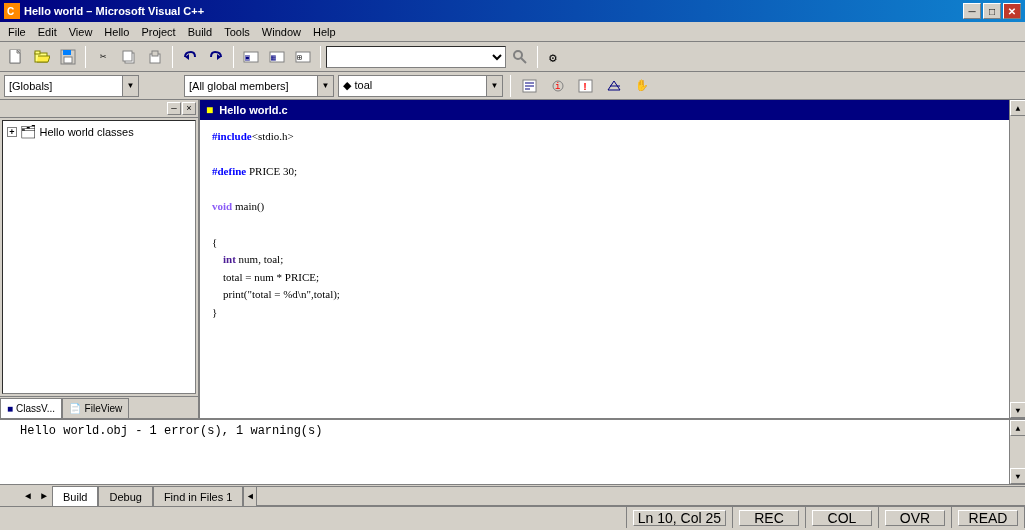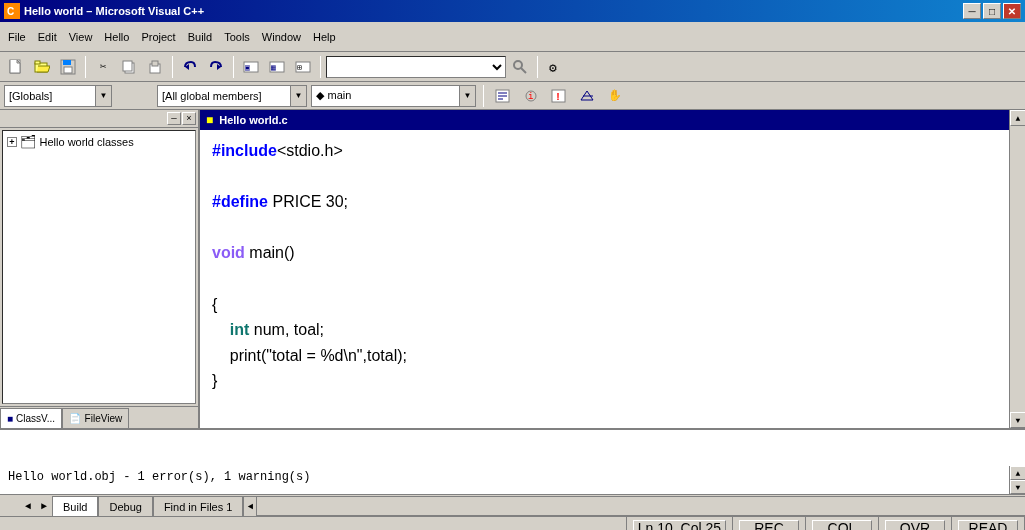--- a/index.html
+++ b/index.html
@@ -58,21 +58,21 @@
       font-family: Arial;
       cursor: pointer;
       color: black;
       font-weight: bold;
     }
     .title-btn.close { background: #c0392b; color: white; }
 
     
     #menu-bar {
       background: #d4d0c8;
-      height: 30px;
+      height: 20px;
       display: flex;
       align-items: center;
       border-bottom: 1px solid #808080;
       font-family: Arial, sans-serif;
       font-size: 11px;
       padding: 0 2px;
     }
     .menu-item {
       padding: 2px 6px;
       cursor: pointer;
@@ -140,21 +140,21 @@
     .combo-arrow {
       width: 16px;
       height: 100%;
       background: #d4d0c8;
       border-left: 1px solid #808080;
       display: flex;
       align-items: center;
       justify-content: center;
       font-size: 8px;
     }
-    #combo-globals { width: 108px; }
+    #combo-globals { width: 135px; }
     #combo-members { width: 150px; margin-left: 41px; }
     #combo-main { width: 165px; }
 
     
     #main-area {
       display: flex;
       height: calc(530px - 22px - 22px - 30px - 28px - 22px - 88px);
     }
 
     
@@ -259,47 +259,46 @@
     }
     #code-icon {
       color: #ffff00;
       font-size: 12px;
     }
     #code-content {
       flex: 1;
       background: white;
       padding: 8px 12px;
       overflow: auto;
-      font-family: Liberation Sans, sans-serif;
-      font-size: 16px;
+      font-family: Liberation Serif, serif;
+      font-size: 11px;
       line-height: 1.6;
     }
     .code-line { white-space: pre; }
     .kw-include { color: #0000ff; font-weight: bold; }
     .kw-define { color: #0000ff; font-weight: bold; }
     .kw-void { color: #8b5cf6; font-weight: bold; }
-    .kw-int { color: #0f766e; font-weight: bold; }
+    .kw-int { color: #4c1d95; font-weight: bold; }
     .code-normal { color: black; }
 
     
     #output-panel {
       height: 88px;
       background: white;
       border-top: 2px solid #808080;
       display: flex;
       flex-direction: column;
     }
     #output-content {
       flex: 1;
-      padding: 4px 8px;
+      padding: 4px 20px;
       font-family: 'Courier New', monospace;
       font-size: 12px;
       overflow: auto;
       position: relative;
-      margin-top: 36px;
     }
     #output-tabs {
       height: 22px;
       display: flex;
       align-items: flex-end;
       border-top: 1px solid #808080;
       background: #d4d0c8;
       padding-left: 20px;
     }
     .output-tab {
@@ -529,21 +528,21 @@
 <div id="toolbar2">
   <div class="combo-box" id="combo-globals">
     <span>[Globals]</span>
     <div class="combo-arrow">▼</div>
   </div>
   <div class="combo-box" id="combo-members">
     <span>[All global members]</span>
     <div class="combo-arrow">▼</div>
   </div>
   <div class="combo-box" id="combo-main">
-    <span>◆ main</span>
+    <span>◆ toal</span>
     <div class="combo-arrow">▼</div>
   </div>
   <div class="toolbar-sep"></div>
   <div class="tb-btn">
     <svg width="16" height="14" viewBox="0 0 16 14">
         <rect x="1" y="1" width="13" height="12" fill="white" stroke="#808080"></rect>
         <line x1="3" y1="4" x2="12" y2="4" stroke="#000080" stroke-width="1"></line>
         <line x1="3" y1="7" x2="12" y2="7" stroke="#000080" stroke-width="1"></line>
         <line x1="3" y1="10" x2="8" y2="10" stroke="#000080" stroke-width="1"></line>
       </svg>
@@ -603,20 +602,21 @@
       </div>
       <div id="code-content">
         <div class="code-line"><span class="kw-include">#include</span><span class="code-normal">&lt;stdio.h&gt;</span></div>
         <div class="code-line">&nbsp;</div>
         <div class="code-line"><span class="kw-define">#define</span><span class="code-normal"> PRICE 30;</span></div>
         <div class="code-line">&nbsp;</div>
         <div class="code-line"><span class="kw-void">void</span><span class="code-normal"> main()</span></div>
         <div class="code-line">&nbsp;</div>
         <div class="code-line"><span class="code-normal">{</span></div>
         <div class="code-line"><span class="code-normal">    </span><span class="kw-int">int</span><span class="code-normal"> num, toal;</span></div>
+        <div class="code-line"><span class="code-normal">    total = num * PRICE;</span></div>
         <div class="code-line"><span class="code-normal">    print("total = %d\n",total);</span></div>
         <div class="code-line"><span class="code-normal">}</span></div>
       </div>
     </div>
 
     <div class="v-scroll">
       <div class="scroll-btn">▲</div>
       <div class="scroll-track"></div>
       <div class="scroll-btn">▼</div>
     </div>

